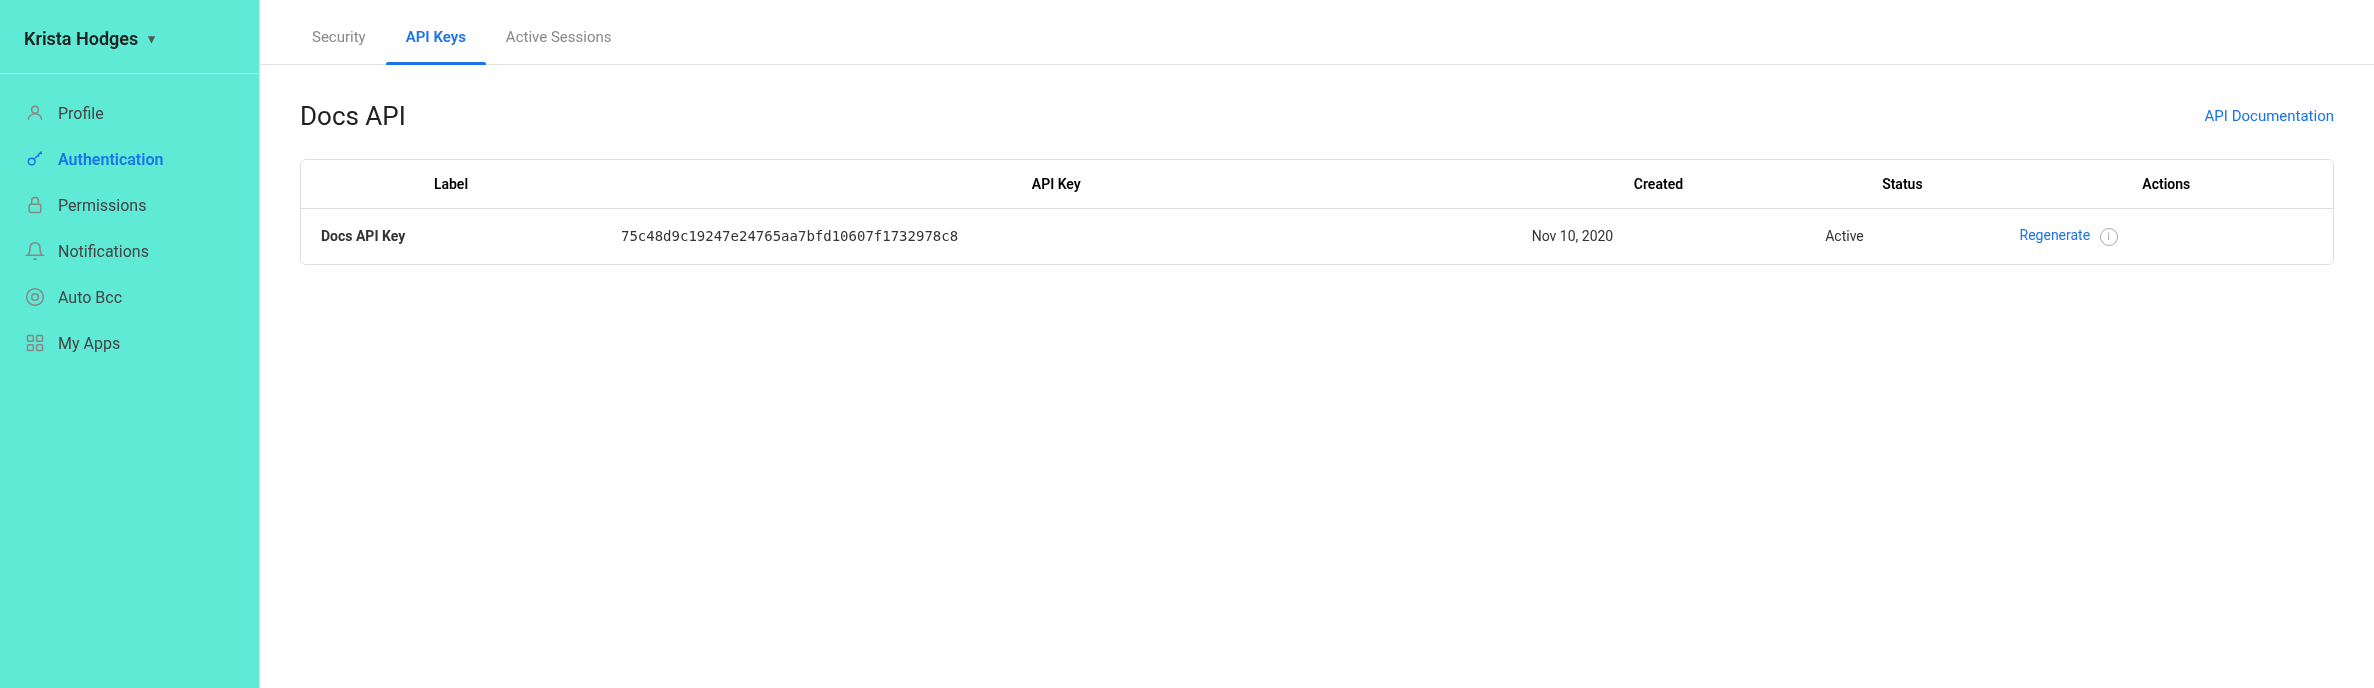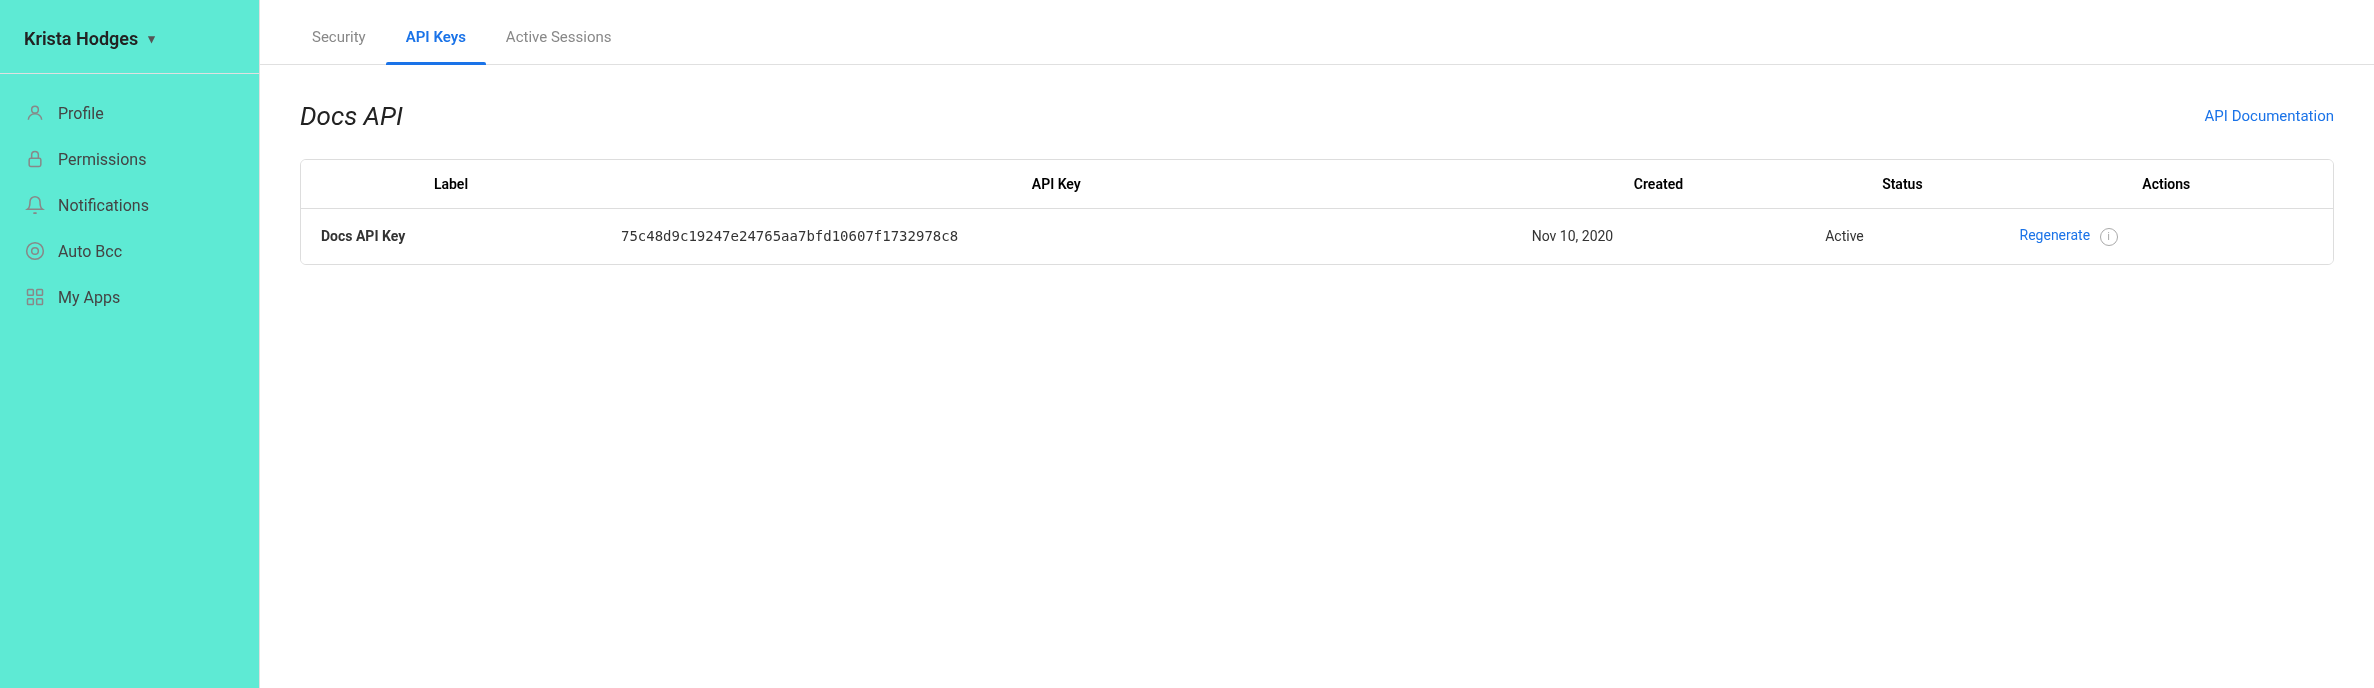--- a/index.html
+++ b/index.html
@@ -111,21 +111,20 @@
     .content-header {
       display: flex;
       align-items: center;
       justify-content: space-between;
       margin-bottom: 28px;
     }
     .content-title {
       font-size: 26px;
       font-weight: 400;
       color: #222;
-      font-style: italic;
     }
     .api-doc-link {
       color: #1a73e8;
       font-size: 15px;
       text-decoration: none;
       cursor: pointer;
     }
 
     
     .api-table {
@@ -202,20 +201,29 @@
     <div class="sidebar-item">
       <span class="item-icon">
         <svg width="20" height="20" viewBox="0 0 24 24" fill="none" stroke="#888" stroke-width="1.8">
           <circle cx="12" cy="8" r="4"></circle>
           <path d="M4 20c0-4 3.6-7 8-7s8 3 8 7"></path>
         </svg>
       </span>
       <span>Profile</span>
     </div>
 
+    <div class="sidebar-item active">
+      <span class="item-icon">
+        <svg width="20" height="20" viewBox="0 0 24 24" fill="none" stroke="#1a73e8" stroke-width="1.8">
+          <circle cx="8" cy="15" r="4"></circle>
+          <path d="M12 11l8-8M18 4l2 2M15 7l2 2"></path>
+        </svg>
+      </span>
+      <span>Authentication</span>
+    </div>
 
     <div class="sidebar-item">
       <span class="item-icon">
         <svg width="20" height="20" viewBox="0 0 24 24" fill="none" stroke="#888" stroke-width="1.8">
           <rect x="5" y="11" width="14" height="10" rx="2"></rect>
           <path d="M8 11V7a4 4 0 018 0v4"></path>
         </svg>
       </span>
       <span>Permissions</span>
     </div>

